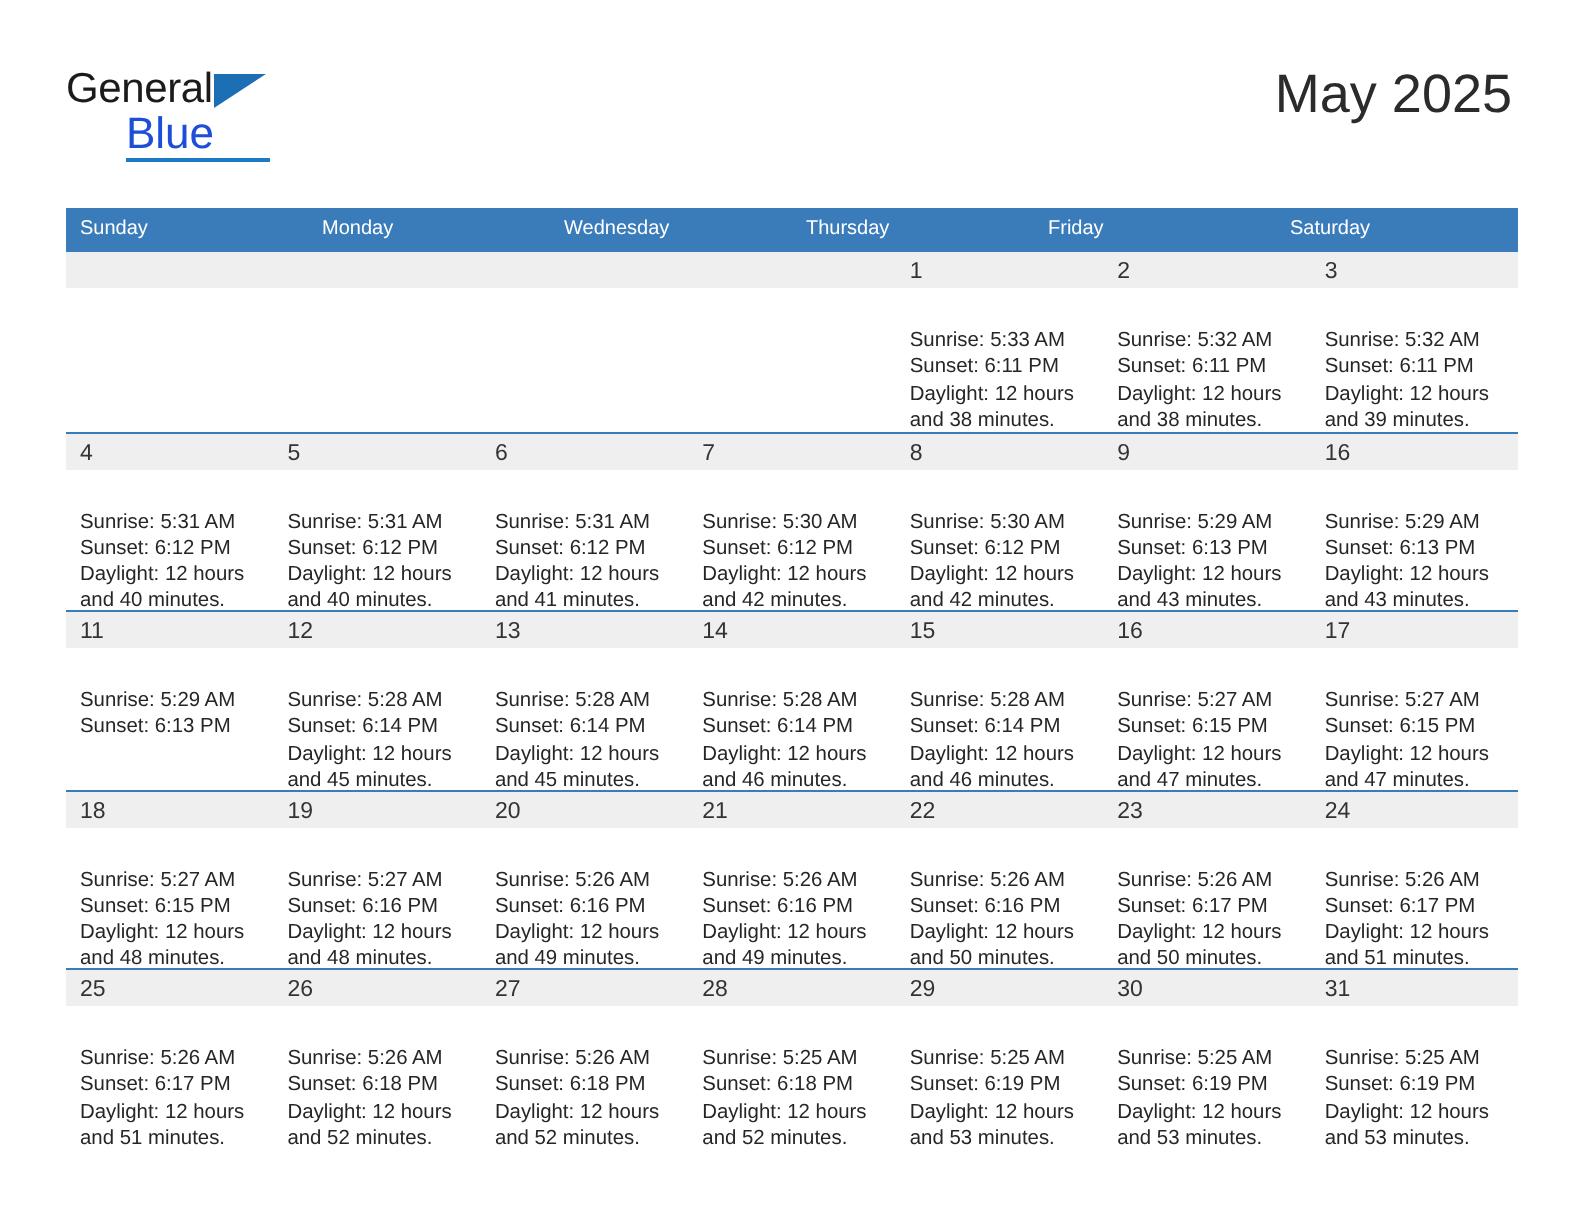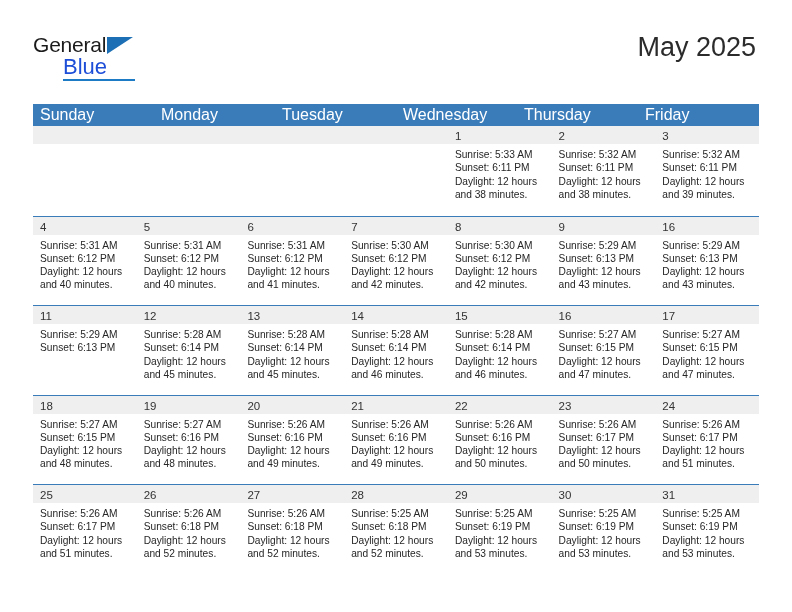--- a/index.html
+++ b/index.html
@@ -100,21 +100,21 @@
     width: 726px;
   }
   .weekday-row {
     display: flex;
     background: #3a7cba;
     height: 22px;
   }
   .weekday {
     flex: 1 1 0;
     color: #ffffff;
-    font-size: 16px;
+    font-size: 10px;
     line-height: 22px;
     padding-left: 7px;
     box-sizing: border-box;
     white-space: nowrap;
   }
   .week {
     display: flex;
     border-top: 1.6px solid #3a7cba;
     height: 89.5px;
     box-sizing: border-box;
@@ -136,21 +136,21 @@
     font-size: 11.5px;
     color: #333333;
     padding: 2px 0 0 7px;
     box-sizing: border-box;
     line-height: 16px;
   }
   .day.empty .datenum-band {
     background: #efefef;
   }
   .day .details {
-    padding: 4px 7px 0 7px;
+    padding: 20px 7px 0 7px;
     font-size: 10.2px;
     line-height: 13.3px;
     color: #262626;
   }
   .day .details div {
     white-space: nowrap;
   }
   .day .details .daylight {
     white-space: normal;
   }
@@ -169,24 +169,24 @@
       <span class="logo-underline"></span>
     </div>
 
     <div class="title">May 2025</div>
   </div>
 
   <div class="calendar">
     <div class="weekday-row">
       <div class="weekday">Sunday</div>
       <div class="weekday">Monday</div>
-      <div class="weekday">Tuesday</div>
       <div class="weekday">Wednesday</div>
       <div class="weekday">Thursday</div>
       <div class="weekday">Friday</div>
+      <div class="weekday">Saturday</div>
     </div>
 
     <div id="weeks-container">
         <div class="week first">
           <div class="day empty">
             <div class="datenum-band"></div>
           </div>
           <div class="day empty">
             <div class="datenum-band"></div>
           </div>

